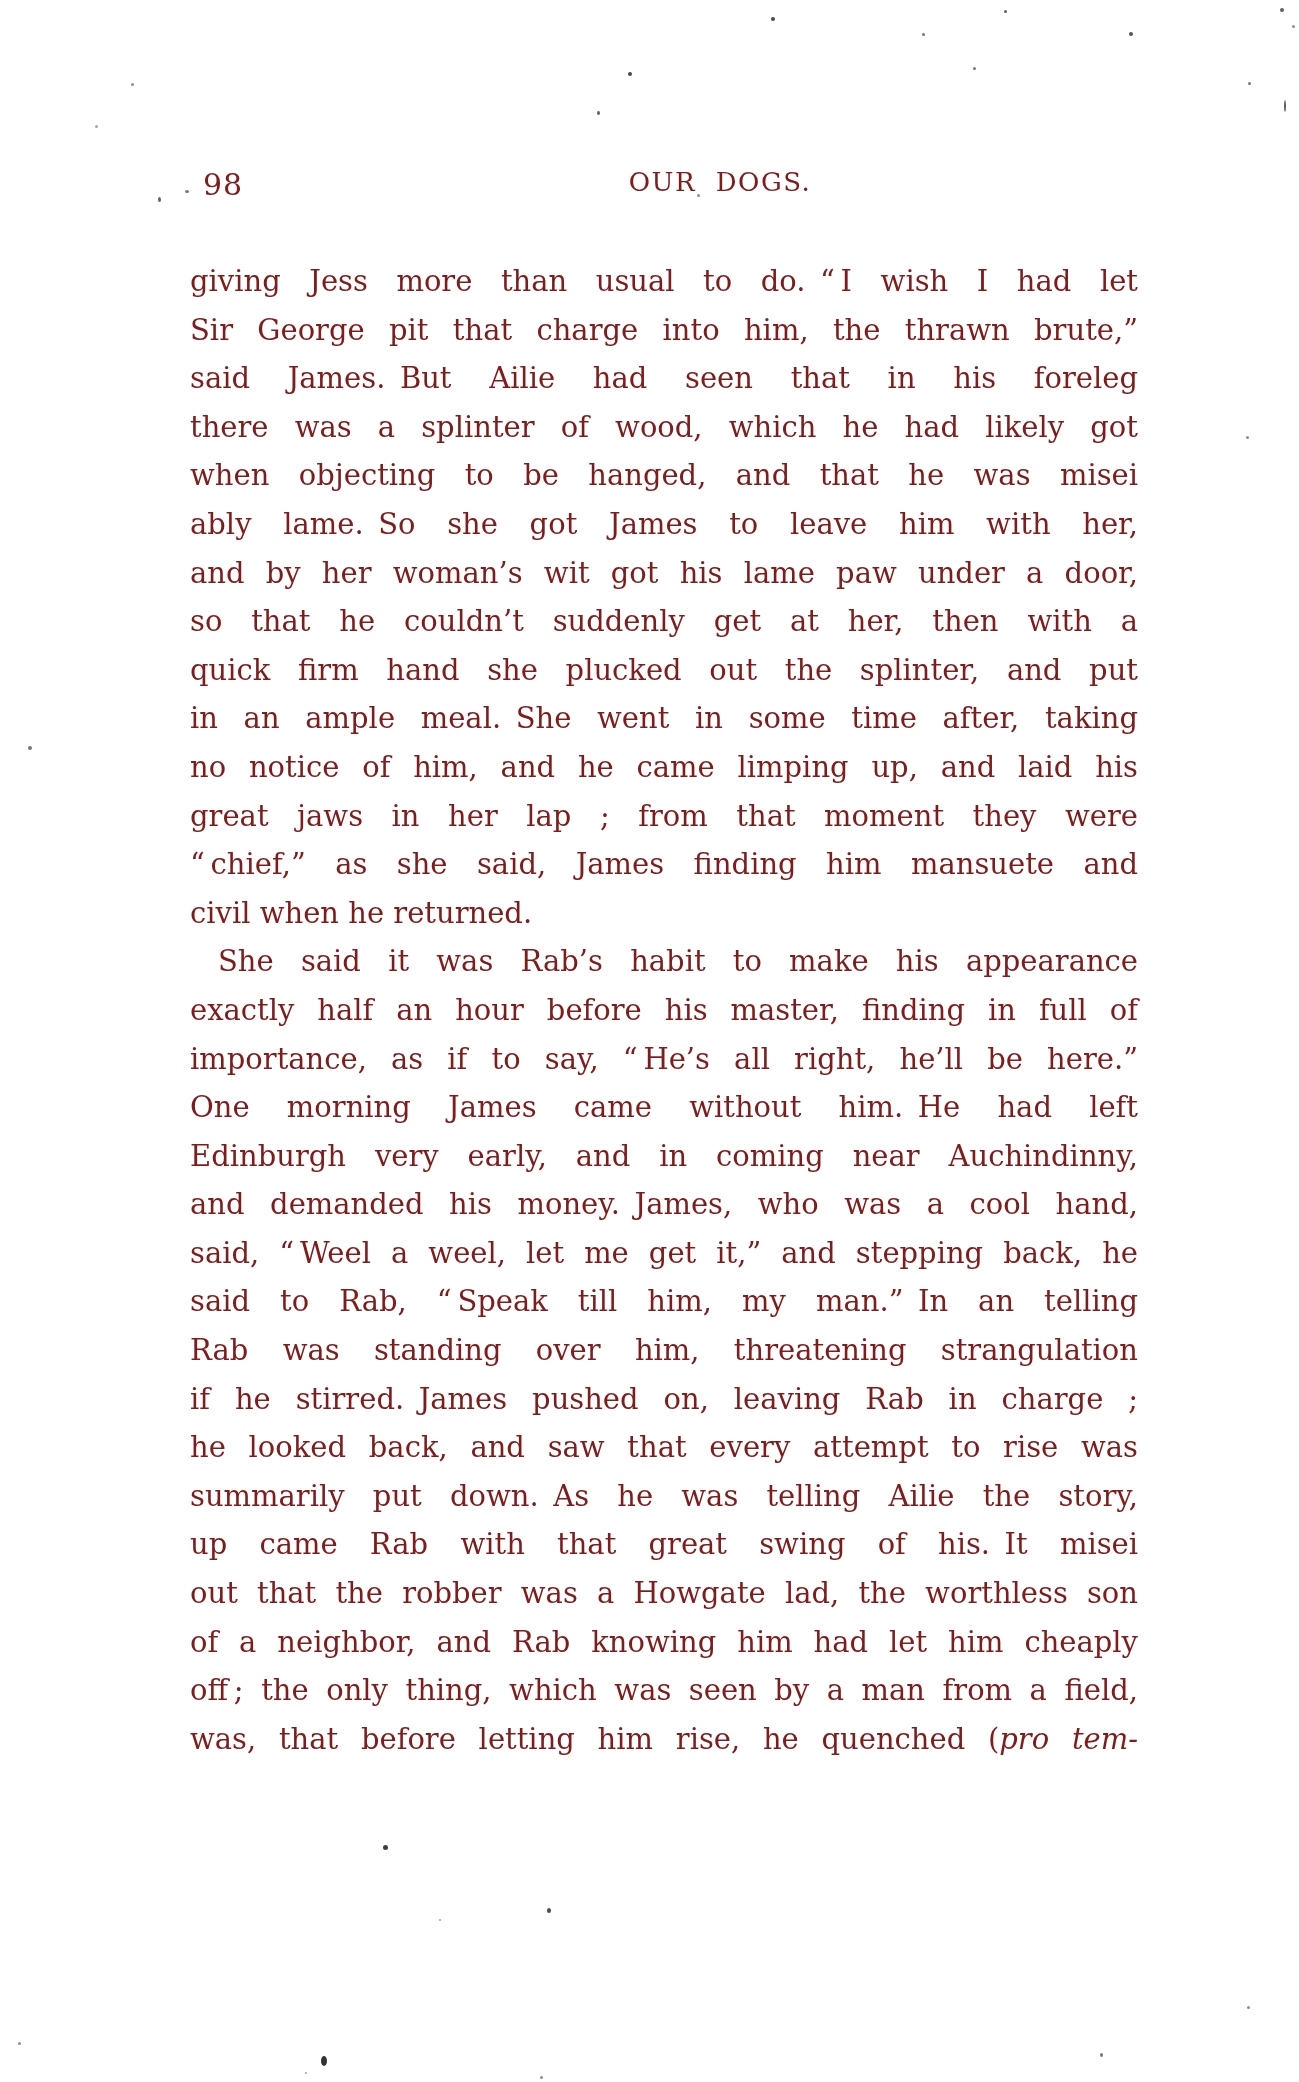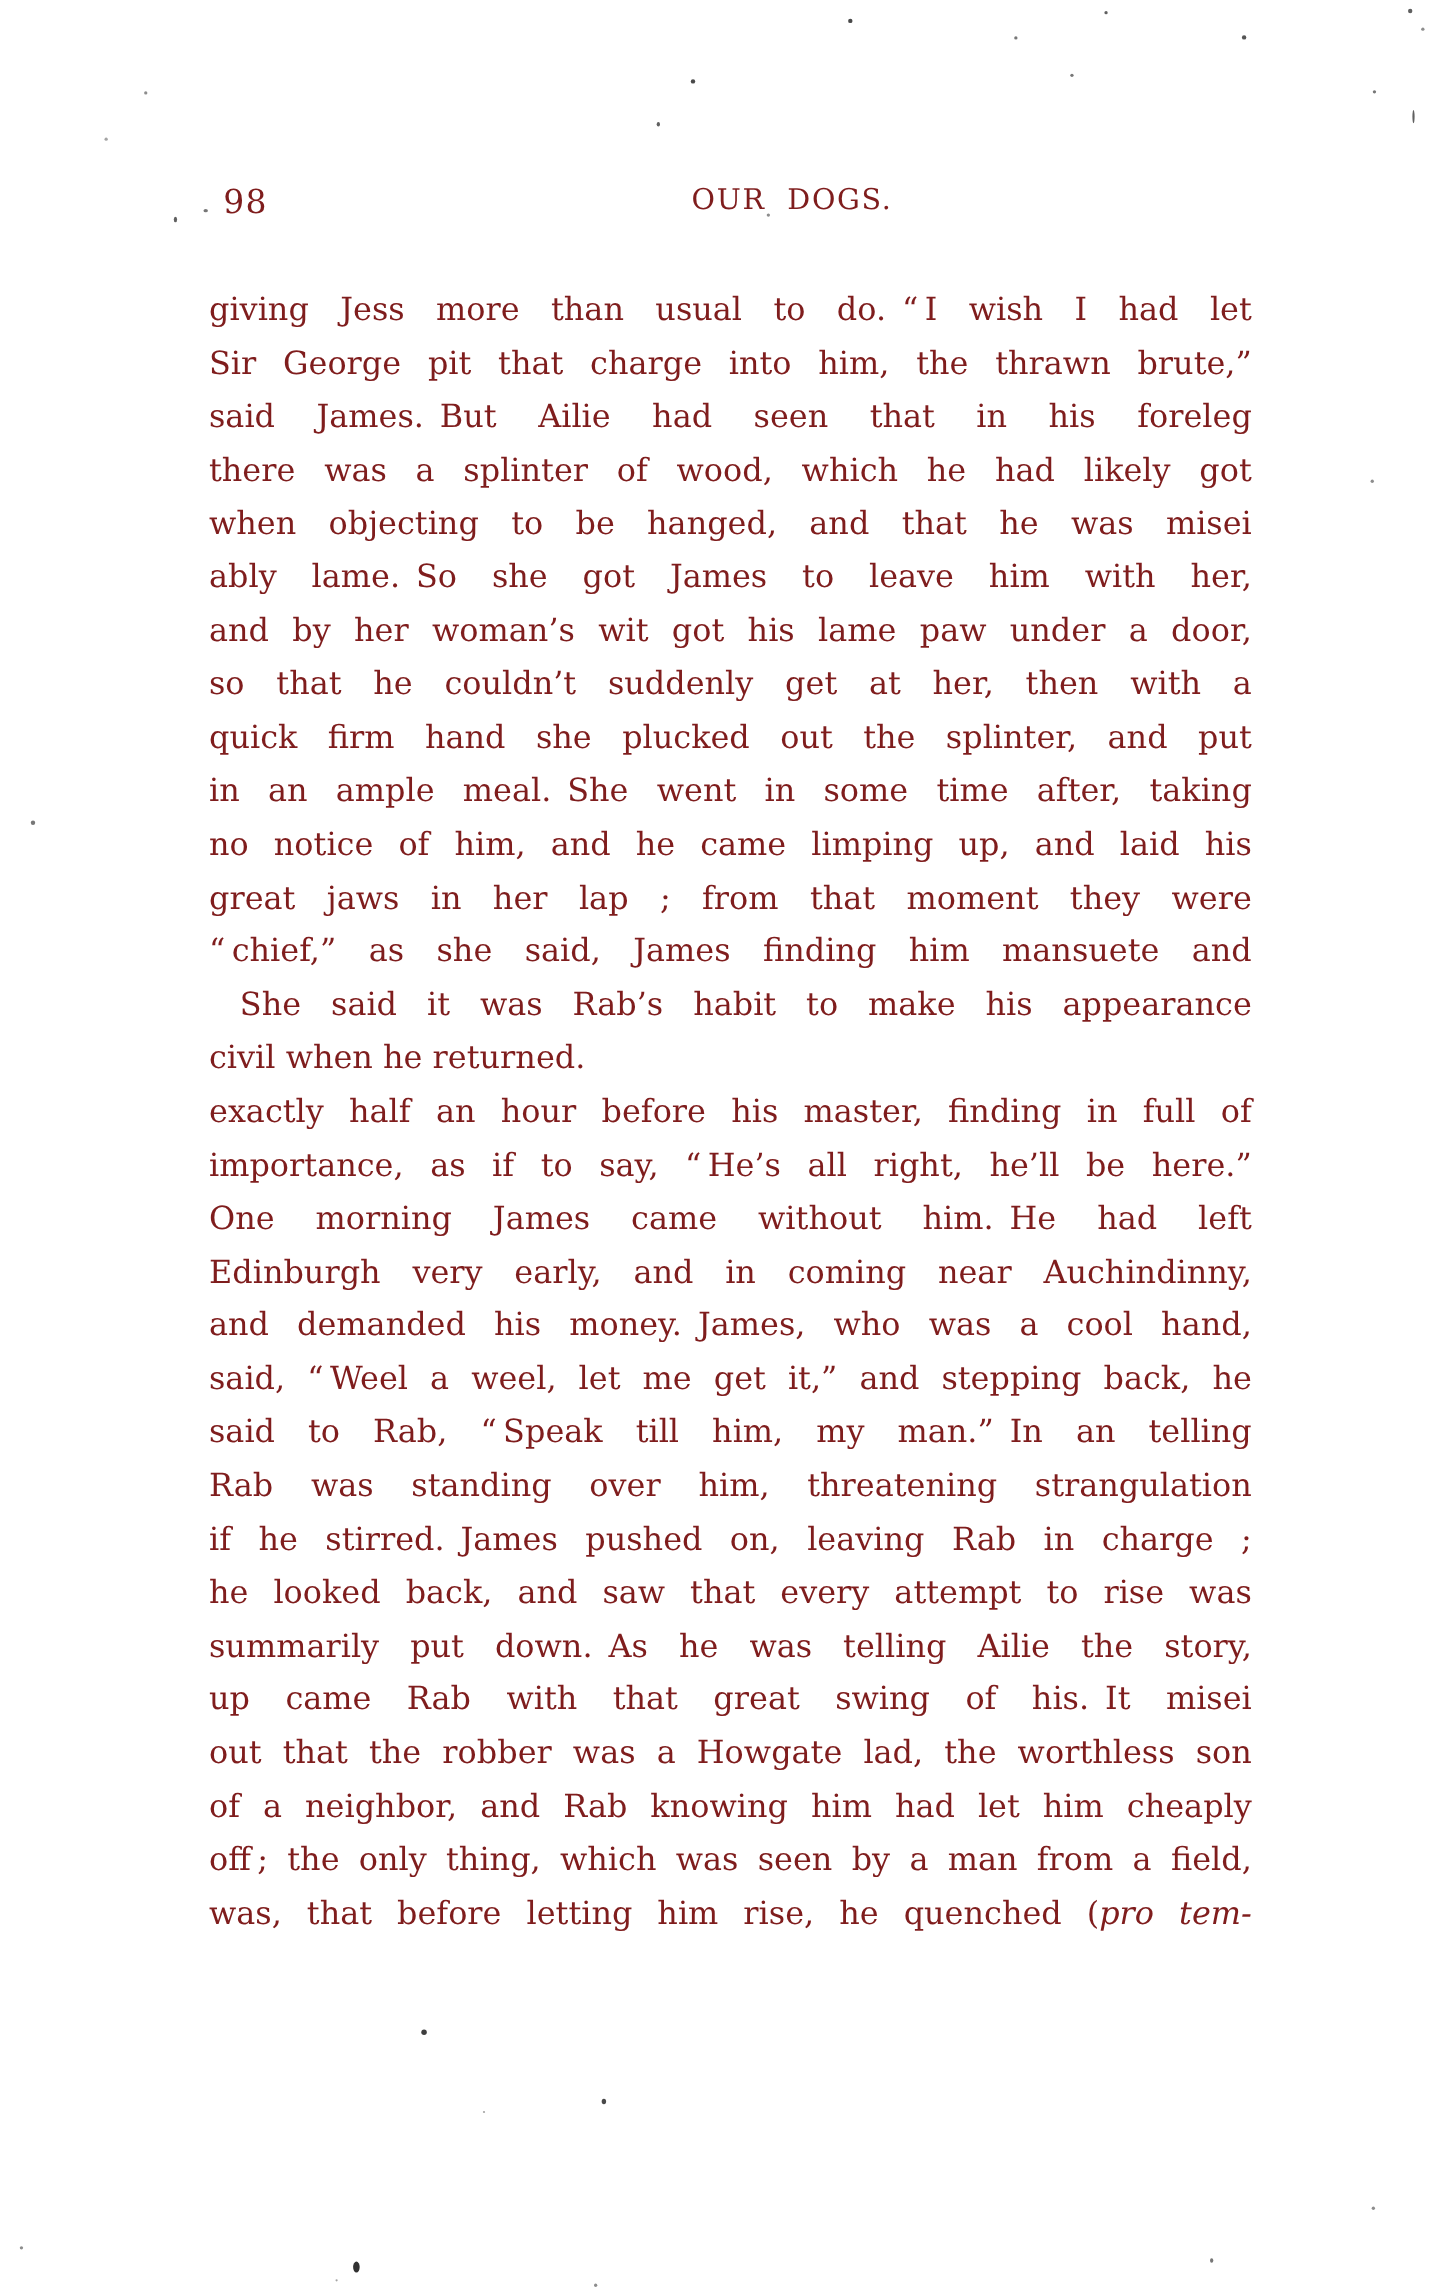--- a/index.html
+++ b/index.html
@@ -64,22 +64,22 @@
       <div class="line j"><span>there was a splinter of wood, which he had likely got</span></div>
       <div class="line j"><span>when objecting to be hanged, and that he was misei</span></div>
       <div class="line j"><span>ably lame. So she got James to leave him with her,</span></div>
       <div class="line j"><span>and by her woman’s wit got his lame paw under a door,</span></div>
       <div class="line j"><span>so that he couldn’t suddenly get at her, then with a</span></div>
       <div class="line j"><span>quick firm hand she plucked out the splinter, and put</span></div>
       <div class="line j"><span>in an ample meal. She went in some time after, taking</span></div>
       <div class="line j"><span>no notice of him, and he came limping up, and laid his</span></div>
       <div class="line j"><span>great jaws in her lap ; from that moment they were</span></div>
       <div class="line j"><span>“ chief,” as she said, James finding him  mansuete and</span></div>
+      <div class="line"><span>civil when he returned.</span></div>
       <div class="line j ind"><span>She said it was Rab’s habit to make his appearance</span></div>
-      <div class="line"><span>civil when he returned.</span></div>
       <div class="line j"><span>exactly half an hour before his master, finding in full of</span></div>
       <div class="line j"><span>importance, as if to say, “ He’s all right, he’ll be here.”</span></div>
       <div class="line j"><span>One morning James came without him. He had left</span></div>
       <div class="line j"><span>Edinburgh very early, and in coming near Auchindinny,</span></div>
       <div class="line j"><span>and demanded his money. James, who was a cool hand,</span></div>
       <div class="line j"><span>said, “ Weel a weel, let me get it,” and stepping back, he</span></div>
       <div class="line j"><span>said to Rab, “ Speak till him, my man.” In an telling</span></div>
       <div class="line j"><span>Rab was standing over him, threatening strangulation</span></div>
       <div class="line j"><span>if he stirred. James pushed on, leaving Rab in charge ;</span></div>
       <div class="line j"><span>he looked back, and saw that every attempt to rise was</span></div>

